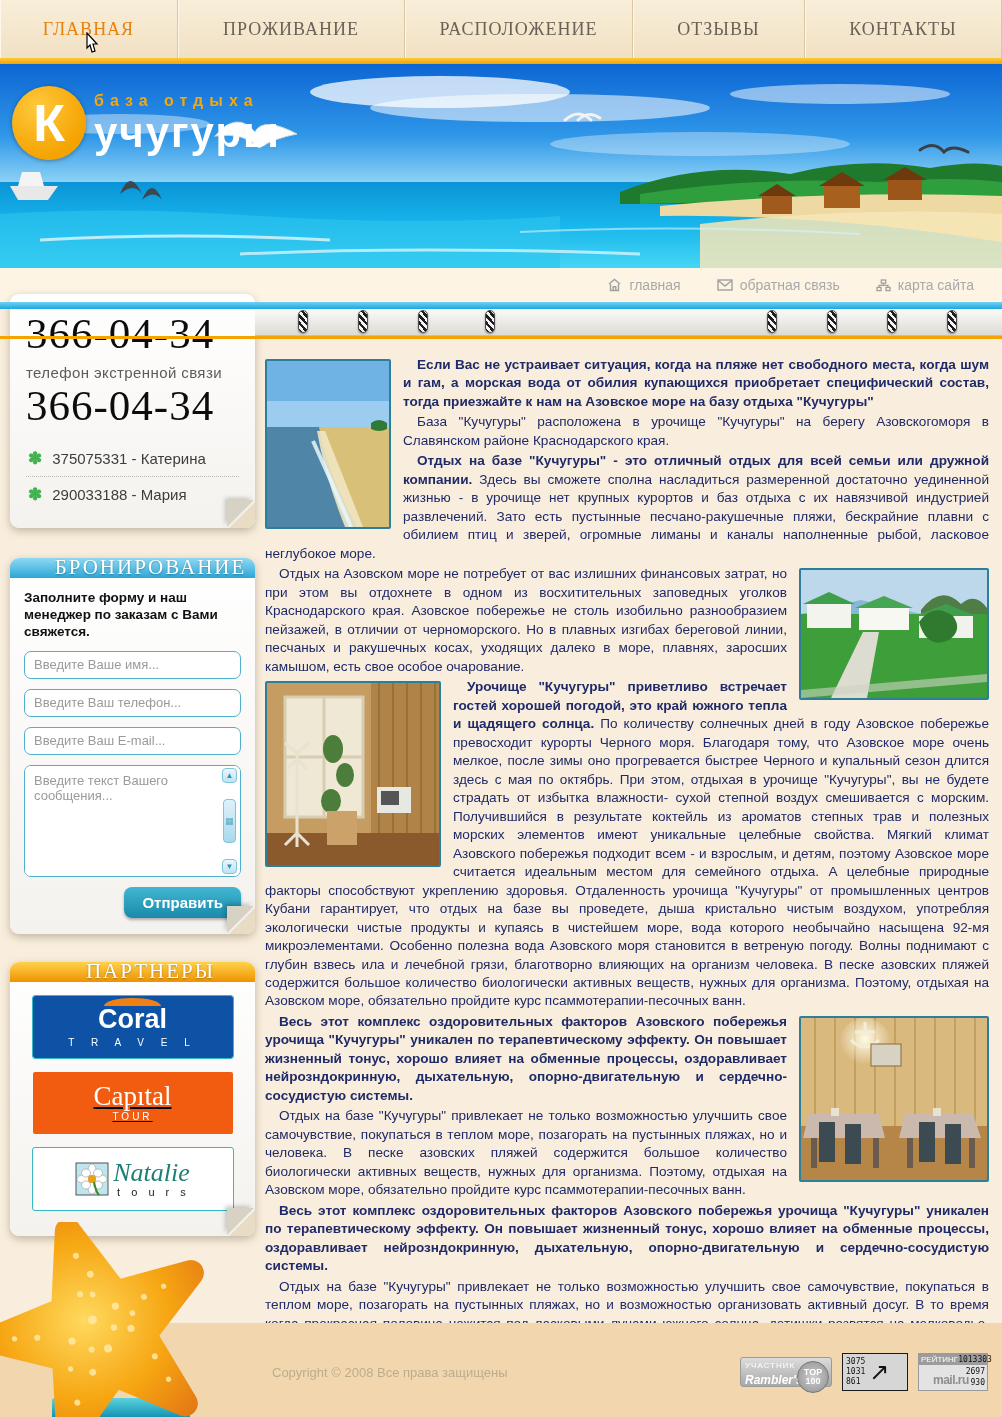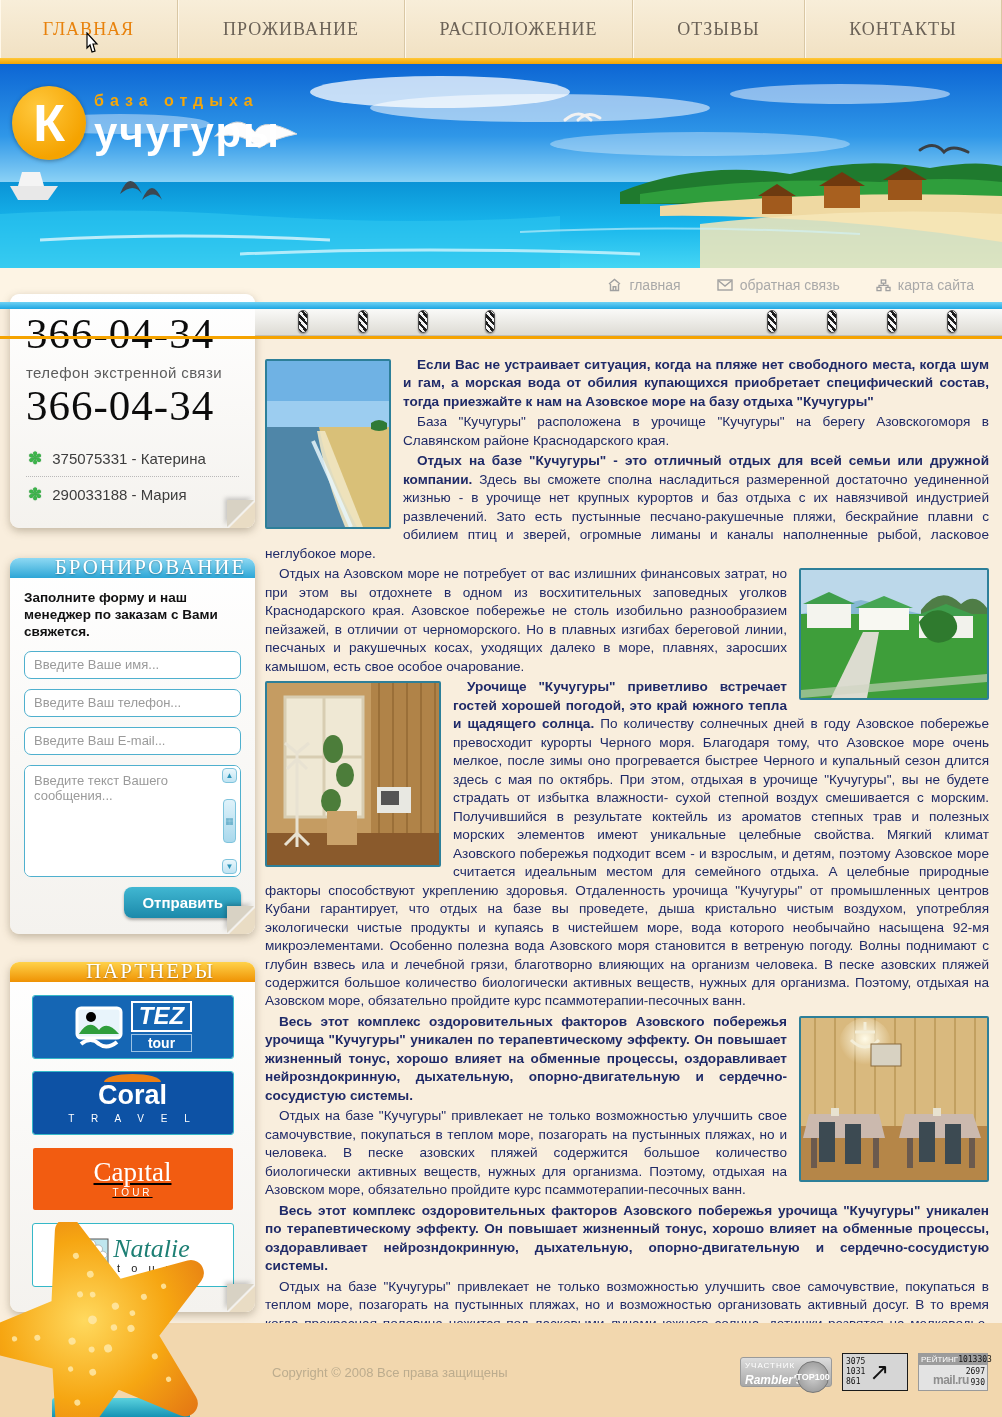--- a/index.html
+++ b/index.html
@@ -113,21 +113,21 @@
   
   .footer { position:relative; height:100px; background:#f2d7ae; }
   .copyright { position:absolute; left:272px; top:42px; color:#bcac8e; font-size:13px; }
   .badges { position:absolute; right:14px; top:30px; display:flex; gap:10px; align-items:center; }
   .badge-rambler { width:92px; height:30px; border:1px solid #9a9a9a; border-radius:3px;
     background:linear-gradient(#dcdcdc,#a8a8a8); position:relative; padding:3px 4px; }
   .badge-rambler .l1 { font-size:8px; color:#fff; letter-spacing:1px; }
   .badge-rambler .l2 { font-size:12px; font-weight:bold; color:#fff; font-style:italic; margin-top:3px; }
   .badge-rambler .circ { position:absolute; right:2px; top:3px; width:32px; height:32px; border-radius:50%;
     background:radial-gradient(#cfcfcf,#8e8e8e); border:1px solid #777; color:#fff; font-size:9px; font-weight:bold;
-    display:flex; flex-direction:row; align-items:center; justify-content:center; line-height:1; }
+    display:flex; flex-direction:column; align-items:center; justify-content:center; line-height:1; }
   .badge-li { width:66px; height:38px; background:#d6d6d6; border:1px solid #1a1a1a; display:flex; align-items:center; padding:2px 3px; gap:2px; }
   .badge-li .nums { font-family:"DejaVu Sans Mono", monospace; font-size:8px; line-height:1.25; color:#111; }
   .badge-li .arrow { font-size:24px; color:#111; line-height:1; margin-left:2px; }
   .badge-mail { width:70px; height:38px; background:#e3e3e3; border:1px solid #9a9a9a; font-size:8px; position:relative; }
   .badge-mail .top { background:#9c9c9c; color:#fff; display:flex; justify-content:space-between; padding:1px 2px; }
   .badge-mail .top b { color:#111; font-family:"DejaVu Sans Mono", monospace; font-weight:normal; }
   .badge-mail .brand { position:absolute; left:14px; bottom:3px; color:#8e8e8e; font-weight:bold; font-size:12px; letter-spacing:-.5px; }
   .badge-mail .side { position:absolute; right:2px; bottom:2px; text-align:right; font-family:"DejaVu Sans Mono", monospace; color:#111; line-height:1.3; }
 
   .starfish { position:absolute; left:-28px; top:1222px; z-index:6; pointer-events:none; }
@@ -302,32 +302,20 @@
           </div>
           <div class="submit-row">
             <button class="submit-btn">Отправить</button>
           </div>
         </div>
         <div class="curl"></div>
       </div>
 
       <div class="panel partners-panel">
         <div class="panel-header">ПАРТНЕРЫ</div>
-        <div class="ptile tez">
-          <svg width="52" height="46" viewBox="0 0 52 46">
-            <rect x="4" y="4" width="44" height="30" rx="4" fill="#e8f4fb" stroke="#fff" stroke-width="3"></rect>
-            <circle cx="18" cy="13" r="5" fill="#f7c darkness"></circle>
-            <path d="M6 30 Q16 14 26 26 Q34 16 46 30 Z" fill="#2f9e3c"></path>
-            <path d="M8 40 q10 -8 18 0 q8 6 18 -2" stroke="#fff" stroke-width="4" fill="none"></path>
-          </svg>
-          <div style="margin-left:6px;text-align:center">
-            <div style="color:#fff;font-weight:bold;font-size:24px;font-style:italic;border:2px solid #fff;padding:0 6px;line-height:1.1">TEZ</div>
-            <div style="color:#fff;font-weight:bold;font-size:14px;border:1px solid #9bc2e4;margin-top:2px">tour</div>
-          </div>
-        </div>
         <div class="ptile coral">
           <div class="coral-word">Coral</div>
           <div class="coral-travel">T R A V E L</div>
         </div>
         <div class="ptile capital">
           <div class="capital-word">Capıtal</div>
           <div class="capital-tour">TOUR</div>
         </div>
         <div class="ptile natalie">
           <svg width="34" height="34" viewBox="0 0 34 34" style="margin-right:4px">

